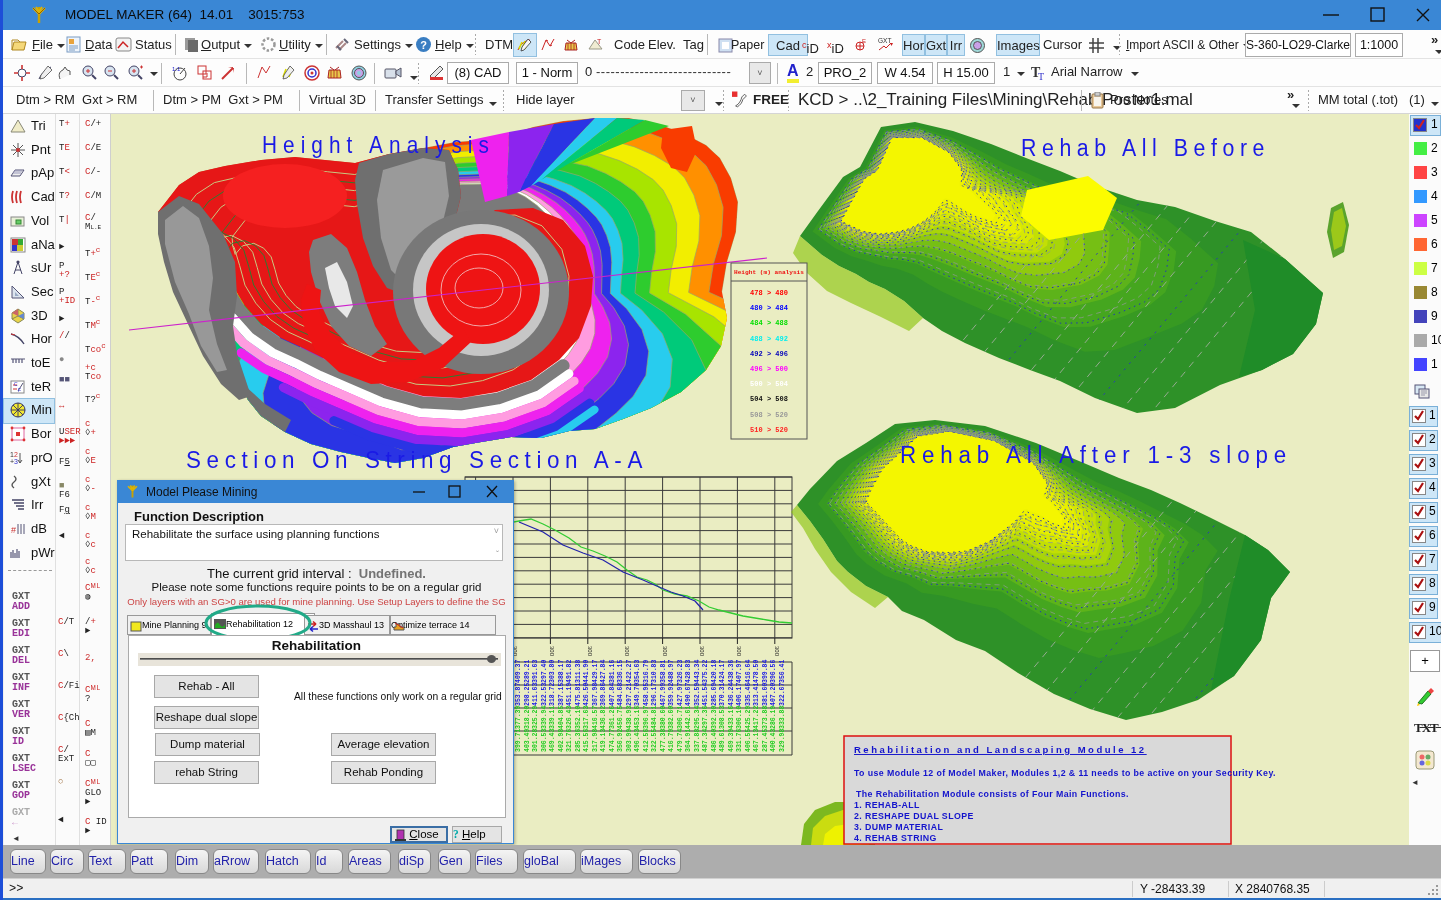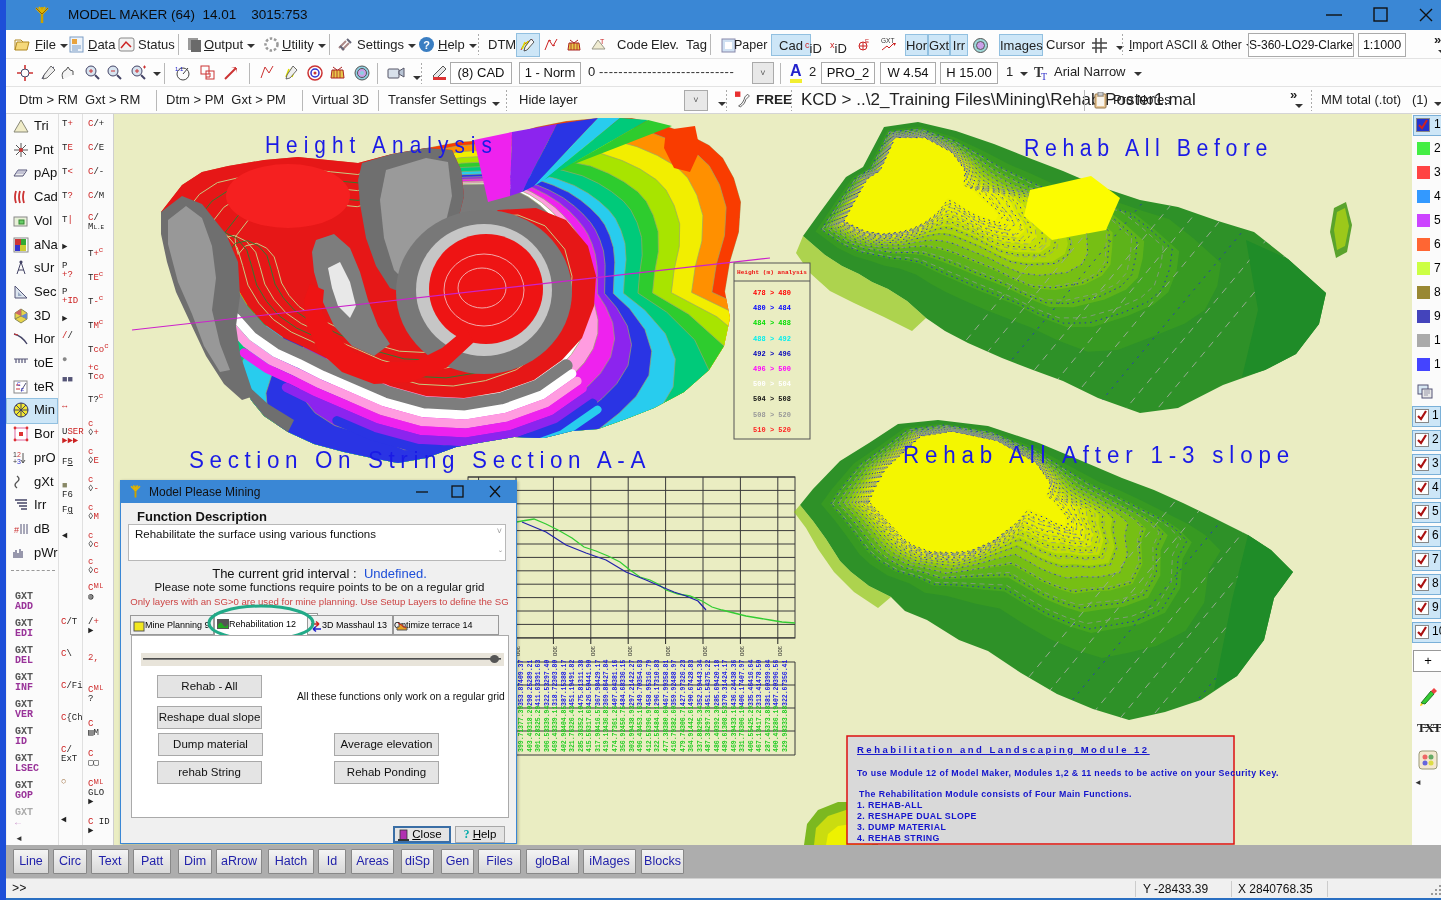--- a/index.html
+++ b/index.html
@@ -1,31 +1,31 @@
 <!DOCTYPE html>
 <html><head><meta charset="utf-8"><style>
 *{margin:0;padding:0;box-sizing:border-box}
 html,body{width:1441px;height:900px;overflow:hidden;font-family:"Liberation Sans",sans-serif}
 .abs{position:absolute}
-#win{position:relative;width:1441px;height:900px;background:#f0f0f0;border-left:6px solid #1d4ed8;border-right:1px solid #2a6fc2}
+#win{position:relative;width:1441px;height:900px;background:#f0f0f0;border-left:3px solid #1d4ed8;border-right:1px solid #2a6fc2}
 #titlebar{position:absolute;left:0;top:0;width:1441px;height:30px;background:#3a87d5;color:#111;font-size:14px}
 #menubar{position:absolute;left:0;top:30px;width:1441px;height:29px;background:#fdfdfd;border-bottom:1px solid #e3e3e3;font-size:13px;color:#222}
 #tb2{position:absolute;left:0;top:59px;width:1441px;height:28px;background:#fdfdfd;border-bottom:1px solid #e3e3e3;font-size:13px;color:#222}
 #tb3{position:absolute;left:0;top:87px;width:1441px;height:27px;background:#fdfdfd;border-bottom:1px solid #d5d5d5;font-size:13px;color:#222}
 .mi{position:absolute;top:4px;height:22px;line-height:22px;white-space:nowrap}
 .u{text-decoration:underline}
 .vsep{position:absolute;top:4px;height:21px;width:1px;background:#b8b8b8}
 .dsep{position:absolute;top:4px;height:21px;width:1px;background:repeating-linear-gradient(#aaa 0 2px,#fff 2px 4px)}
 .fbox{position:absolute;border:1px solid #ababab;background:#fff;text-align:center;color:#111;white-space:nowrap}
 .tgl{background:#cde6f7;border:1px solid #92c0e0}
 .car{display:inline-block;width:0;height:0;border-left:4px solid transparent;border-right:4px solid transparent;border-top:4px solid #333;vertical-align:middle;margin-left:4px}
 #leftbar{position:absolute;left:1px;top:114px;width:107px;height:731px;background:#fbfbfb;font-size:13px;color:#111}
 #rightbar{position:absolute;left:1406px;top:114px;width:34px;height:731px;background:#fbfbfb}
 #bottombar{position:absolute;left:0;top:845px;width:1441px;height:33px;background:#adadad}
-.bbtn{position:absolute;top:4px;height:25px;background:linear-gradient(#f4f4f4,#d8d8d8);border:1px solid #888;border-radius:1px;color:#2222aa;font-size:12.5px;text-align:center;line-height:23px}
+.bbtn{position:absolute;top:4px;height:25px;background:linear-gradient(#f4f4f4,#d8d8d8);border:1px solid #888;border-radius:6px;color:#2222aa;font-size:12.5px;text-align:left;line-height:23px}
 #statusbar{position:absolute;left:0;top:878px;width:1441px;height:20px;background:#f0f0f0;border-top:1px solid #d0d0d0;font-size:12px;color:#111}
 #statusbar .cell{position:absolute;top:0;height:20px;line-height:20px}
 #botborder{position:absolute;left:0;top:898px;width:1441px;height:2px;background:#2a6fc2}
 .lrow{position:absolute;left:0;width:50px;height:23.7px}
 .lrow .ic{position:absolute;left:5px;top:2px;width:18px;height:18px}
 .lrow .lb{position:absolute;left:27px;top:3px;font-size:13px}
 .gxt{position:absolute;left:8px;width:40px;font-family:"Liberation Mono",monospace;font-size:10px;font-weight:bold;color:#993399;line-height:10px}
 .c2{position:absolute;font-family:"Liberation Mono",monospace;font-size:9px;color:#222;line-height:9px;white-space:nowrap}
 .redc{color:#cc2222}
 .dlg{position:absolute;left:114px;top:480px;width:397px;height:364px;background:#f0f0f0;border:1px solid #3a87d5;box-shadow:1px 1px 3px rgba(0,0,0,.3)}
@@ -910,25 +910,25 @@
         </svg>
 <span style="margin-left:28px">Model Please Mining</span>
 <svg class="abs" style="right:8px;top:0" width="100" height="22" viewBox="0 0 100 22">
           <path d="M8 11 H20" stroke="#111" stroke-width="1.3"></path>
           <rect x="44" y="5" width="11" height="11" fill="none" stroke="#111" stroke-width="1.3"></rect>
           <path d="M82 5 L92 16 M92 5 L82 16" stroke="#111" stroke-width="1.3"></path>
         </svg>
 </div>
 <div class="abs" style="left:16px;top:28px;font-size:13px;font-weight:bold;color:#111">Function Description</div>
 <div class="abs" style="left:7px;top:43px;width:378px;height:37px;background:#fff;border:1px solid #b8b8b8">
-        <span style="position:absolute;left:6px;top:3px;font-size:11.5px;color:#111">Rehabilitate the surface using various functions</span>
+        <span style="position:absolute;left:6px;top:3px;font-size:11.5px;color:#111">Rehabilitate the surface using planning functions</span>
         <span style="position:absolute;right:3px;top:1px;color:#999;font-size:9px">˅</span>
         <span style="position:absolute;right:3px;bottom:1px;color:#999;font-size:9px">ˇ</span>
       </div>
-<div class="abs" style="left:0;top:85px;width:397px;text-align:center;font-size:13px;color:#111">The current grid interval :&nbsp; <span style="color:#1d4ed8;font-weight:normal">Undefined.</span></div>
+<div class="abs" style="left:0;top:85px;width:397px;text-align:center;font-size:13px;color:#111">The current grid interval :&nbsp; <span style="color:#737373;font-weight:bold">Undefined.</span></div>
 <div class="abs" style="left:0;top:100px;width:397px;text-align:center;font-size:11.5px;color:#111">Please note some functions require points to be on a regular grid</div>
 <div class="abs" style="left:0;top:115px;width:397px;text-align:center;font-size:9.6px;color:#cc4444">Only layers with an SG&gt;0 are used for mine planning. Use Setup Layers to define the SG</div>
 <div class="abs" style="left:9px;top:132px;width:382px;height:22px">
 <div class="abs" style="left:0px;top:2px;width:84px;height:20px;background:#f0f0f0;border:1px solid #999;border-bottom:1px solid #999;font-size:9px;line-height:18px;white-space:nowrap;overflow:hidden"><svg style="position:absolute;left:2px;top:4px" width="13" height="13" viewBox="0 0 13 13">
             <rect x="1" y="2" width="10" height="9" fill="#f2e820" stroke="#555"></rect>
           </svg><span style="margin-left:14px">Mine Planning 9</span></div>
 <div class="abs" style="left:84px;top:0px;width:104px;height:22px;background:#fff;border:1px solid #999;border-bottom:none;font-size:9px;line-height:20px;white-space:nowrap;overflow:hidden"><svg style="position:absolute;left:2px;top:4px" width="13" height="13" viewBox="0 0 13 13">
             <rect x="0" y="1" width="12" height="10" fill="#555"></rect>
             <path d="M1 7 q3-5 5 0 q3 4 5-1 V10 H1Z" fill="#2a2"></path>
           </svg><span style="margin-left:14px">Rehabilitation 12</span></div>
@@ -938,36 +938,37 @@
           </svg><span style="margin-left:14px">3D Masshaul 13</span></div>
 <div class="abs" style="left:263px;top:2px;width:106px;height:20px;background:#f0f0f0;border:1px solid #999;border-bottom:1px solid #999;font-size:9px;line-height:18px;white-space:nowrap;overflow:hidden"><svg style="position:absolute;left:2px;top:4px" width="13" height="13" viewBox="0 0 13 13">
             <path d="M1 10 h10 v-3 h-4 v-3 h-4 v3 h-2Z" fill="#e8a020" stroke="#555"></path>
             <path d="M2 3 l8 5" stroke="#c22"></path>
           </svg><span style="">Optimize terrace 14</span></div>
 </div>
 <svg class="abs" style="left:85px;top:122px;overflow:visible" width="110" height="40" viewBox="0 0 110 40">
         <ellipse cx="55" cy="20" rx="52" ry="17" fill="none" stroke="#22aa88" stroke-width="3"></ellipse>
       </svg>
 <div class="abs" style="left:10px;top:154px;width:378px;height:183px;background:#fff;border:1px solid #aaa"></div>
+<div class="abs" style="left:0;top:157px;width:397px;text-align:center;font-size:13.5px;font-weight:bold;color:#111">Rehabilitation</div>
 <div class="abs" style="left:20px;top:172px;width:363px;height:13px;background:#e8e4da">
         <div style="position:absolute;left:2px;top:5px;width:358px;height:2px;background:linear-gradient(#333,#999)"></div>
         <div style="position:absolute;left:349px;top:2px;width:9px;height:8px;border-radius:50%;background:#555"></div>
       </div>
 <div class="btn" style="left:36px;top:194px;width:105px;height:23px;line-height:21px">Rehab - All</div>
 <div class="btn" style="left:36px;top:225px;width:105px;height:23px;line-height:21px">Reshape dual slope</div>
 <div class="btn" style="left:37px;top:252px;width:105px;height:23px;line-height:21px">Dump material</div>
 <div class="btn" style="left:36px;top:280px;width:105px;height:23px;line-height:21px">rehab String</div>
 <div class="btn" style="left:213px;top:252px;width:105px;height:23px;line-height:21px">Average elevation</div>
 <div class="btn" style="left:213px;top:280px;width:105px;height:23px;line-height:21px">Rehab Ponding</div>
 <div class="abs" style="left:176px;top:210px;font-size:10.3px;color:#111;white-space:nowrap">All these functions only work on a regular grid</div>
 <div class="abs" style="left:272px;top:345px;width:58px;height:17px;border:2px solid #3a6ea5;background:#e4e4e4;font-size:11.5px;text-align:center;line-height:12px"><svg style="position:absolute;left:3px;top:1px" width="11" height="12" viewBox="0 0 11 12">
           <rect x="2" y="1" width="7" height="10" fill="#b030b0" stroke="#333" stroke-width="0.8"></rect>
           <rect x="0" y="10" width="11" height="2" fill="#333"></rect>
         </svg><span style="margin-left:10px"><span class="u">C</span>lose</span></div>
-<div class="abs" style="left:334px;top:345px;width:50px;height:17px;border:1px solid #a8a8a8;background:#e4e4e4;font-size:11.5px;text-align:center;line-height:14px"><span style="color:#0aa;font-weight:bold;font-family:Liberation Serif,serif">?</span> <span class="u">H</span>elp</div>
+<div class="abs" style="left:334px;top:345px;width:50px;height:17px;border:1px solid #a8a8a8;background:#e4e4e4;font-size:11.5px;line-height:14px"><span style="color:#0aa;font-weight:bold;font-family:Liberation Serif,serif">?</span> <span class="u">H</span>elp</div>
 </div>
     <div id="rightbar">
 <div class="abs" style="left:1px;top:1px;width:31px;height:21px;background:#cde6f7;border:1px solid #7ab0d8"></div>
 <svg class="abs" style="left:4px;top:4px" width="14" height="14" viewBox="0 0 14 14">
         <rect x="0.5" y="0.5" width="13" height="13" fill="#2233cc" stroke="#888"></rect>
         <path d="M3 7 L6 10 L11 2" stroke="#cc2222" stroke-width="2.2" fill="none"></path>
       </svg>
 <div class="abs" style="left:22px;top:3px;font-size:12px">1</div>
 <div class="abs" style="left:5px;top:28px;width:13px;height:13px;background:#44ee44"></div>
 <div class="abs" style="left:22px;top:27px;font-size:12px">2</div>

